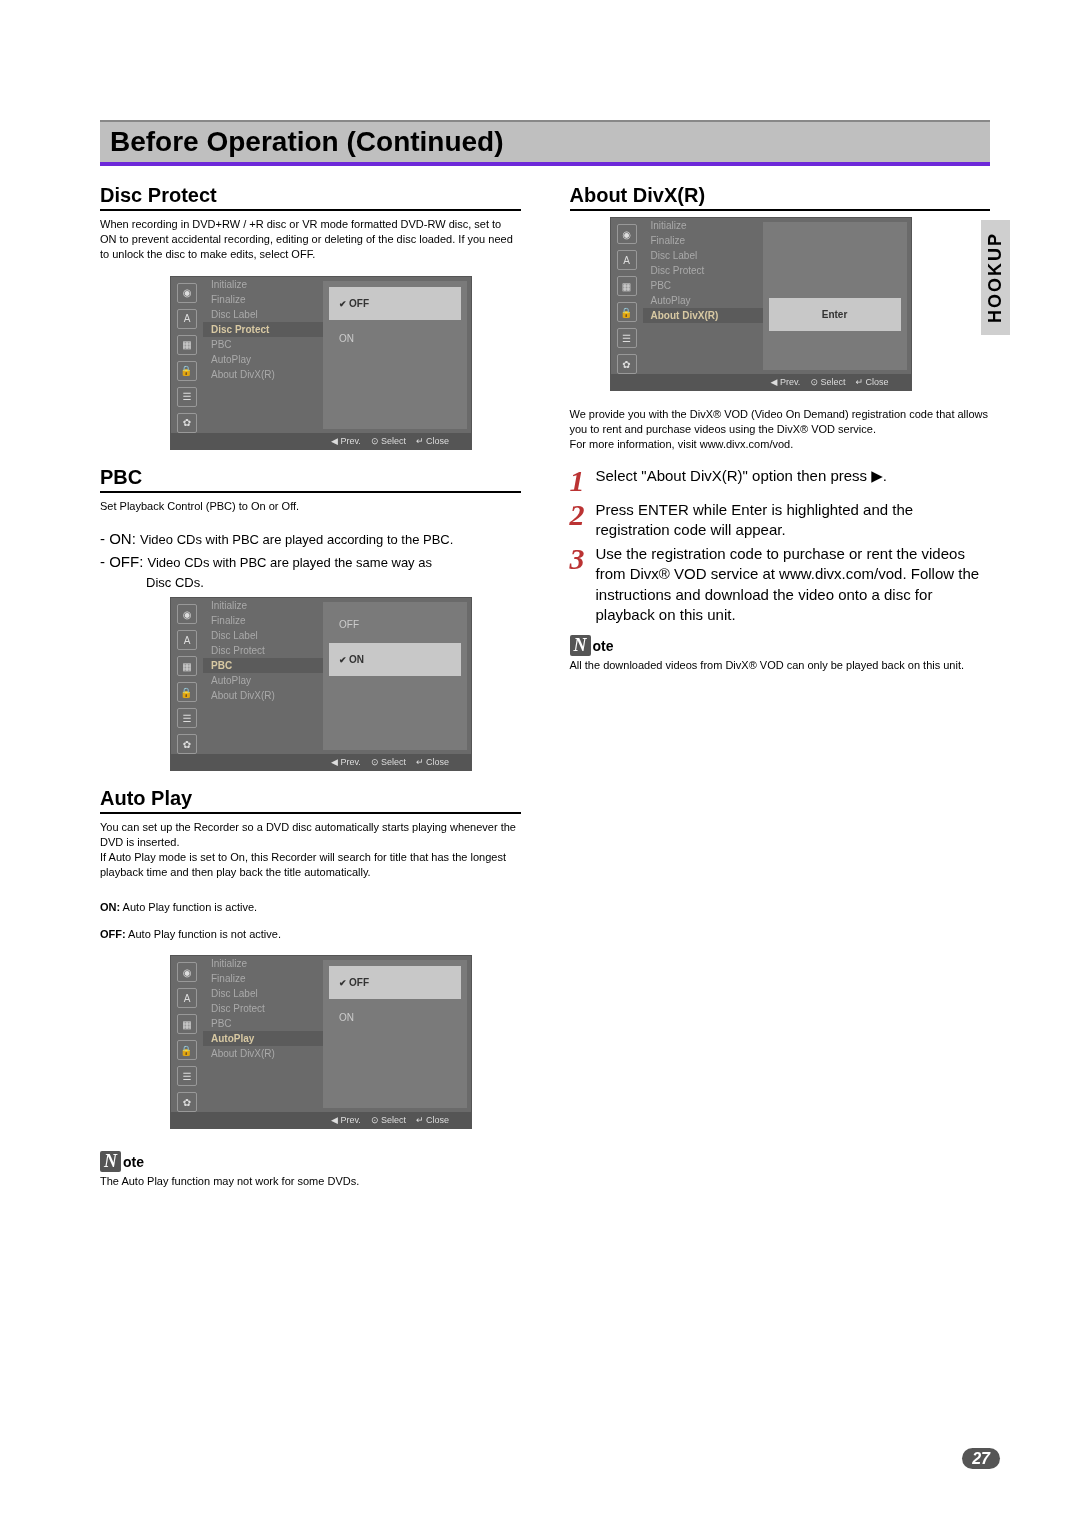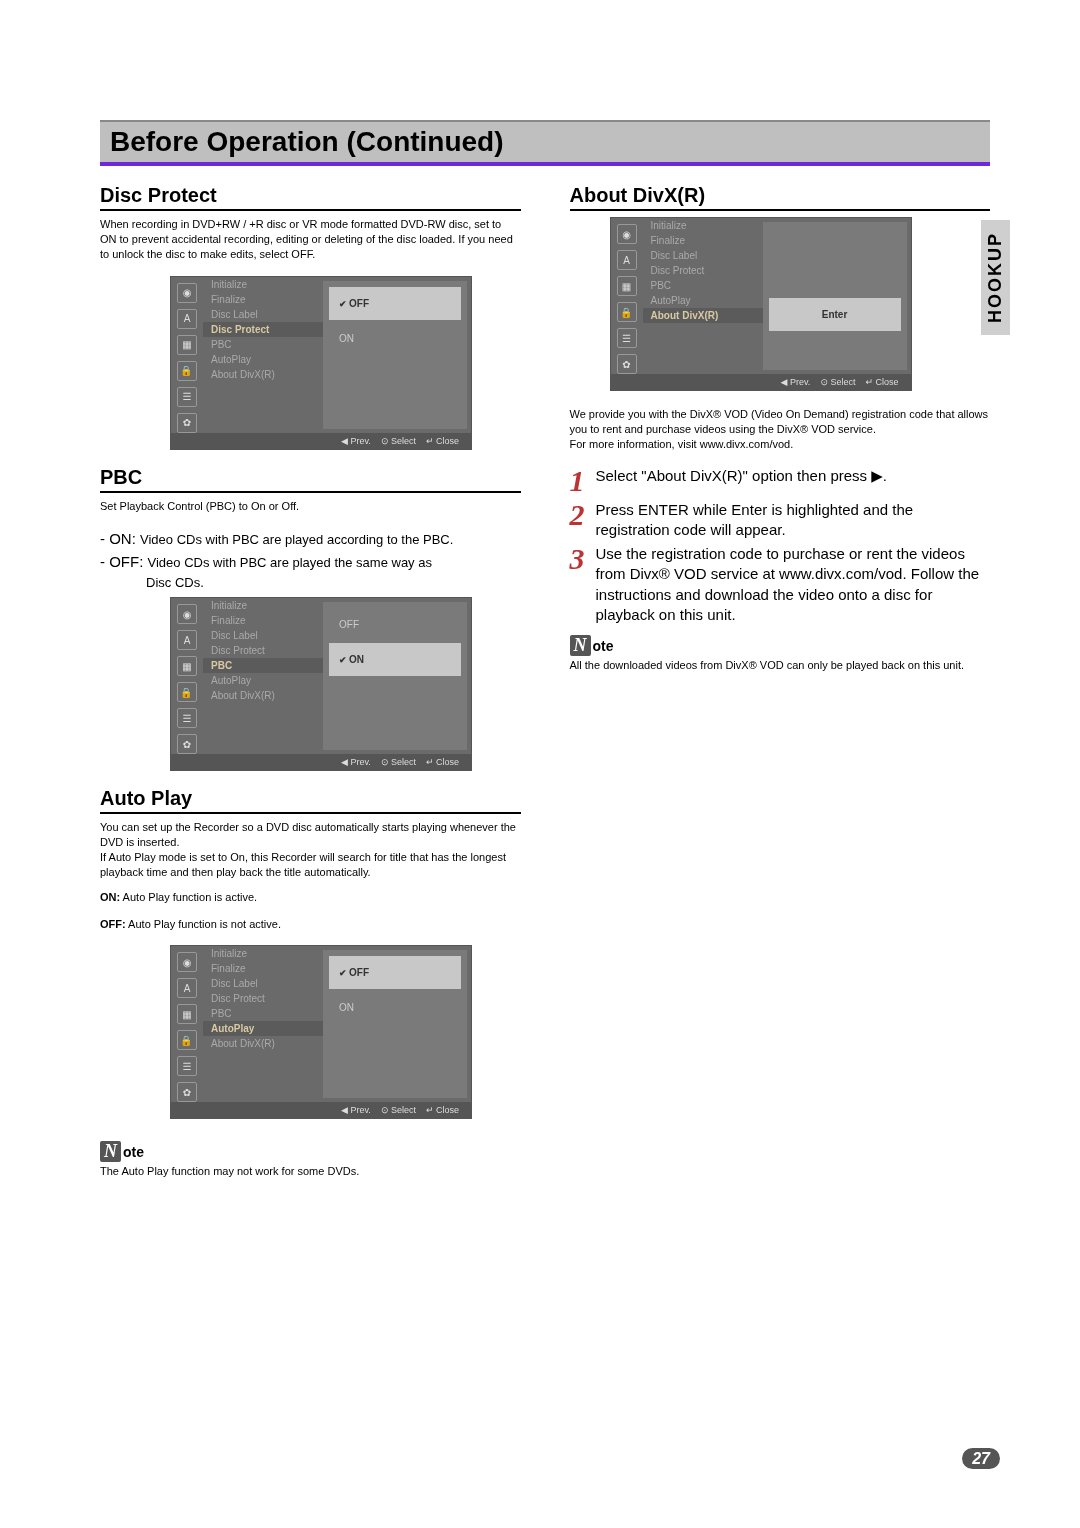--- a/index.html
+++ b/index.html
@@ -68,21 +68,21 @@
   }
   .osd .menu-col { width: 120px; padding:0 0;}
   .osd .menu-item { padding:2px 8px; font-size:10px; color:#aaa; white-space:nowrap;}
   .osd .menu-item.sel { background:#5b5b5b; color:#d8c9a3; font-weight:bold;}
   .osd .opt-col { flex:1; background:#7a7a7a; margin:4px 4px 4px 0; padding:4px 0;}
   .osd .opt-item { padding:11px 10px; font-size:10px; color:#ccc; margin:2px 6px; border-radius:0; white-space:nowrap;}
   .osd .opt-item.sel { background:#c8c8c8; color:#333; font-weight:bold;}
   .osd .opt-item.sel::before { content:"✔ "; font-size:9px;}
   .osd .opt-item.enter { background:#c8c8c8; color:#333; font-weight:bold; text-align:center;}
   .osd .footer {
-    background:#555; color:#ddd; font-size:9px; padding:3px 12px; display:flex; justify-content:flex-end; gap:10px;
+    background:#555; color:#ddd; font-size:9px; padding:3px 22px; display:flex; justify-content:flex-end; gap:10px;
   }
   .note-flag {
     display:inline-flex; align-items:baseline; margin:6px 0 2px 0;
   }
   .note-flag .n-icon {
     background:#555; color:#fff; font-style:italic; font-family: 'Times New Roman', serif; font-size:18px; font-weight:bold; padding:0 4px; margin-right:2px; border-radius:2px;
   }
   .note-flag .n-text { font-weight:bold; font-size:14px;}
   .step { display:flex; margin:4px 0; }
   .step .num {
@@ -197,21 +197,21 @@
           </div>
         </div>
         <div class="footer">
           <span>◀ Prev.</span>
           <span>⊙ Select</span>
           <span>↵ Close</span>
         </div>
       </div>
 
       <h2 class="section">Auto Play</h2>
-      <p class="body" style="white-space:pre-line; margin-bottom:10px">You can set up the Recorder so a DVD disc automatically starts playing whenever the DVD is inserted.
+      <p class="body" style="white-space:pre-line; margin-bottom:20px">You can set up the Recorder so a DVD disc automatically starts playing whenever the DVD is inserted.
 If Auto Play mode is set to On, this Recorder will search for title that has the longest playback time and then play back the title automatically.</p>
       <p class="body" style="margin-bottom:12px"><b>ON:</b><span> Auto Play function is active.</span></p>
       <p class="body"><b>OFF:</b><span> Auto Play function is not active.</span></p>
 
       
       <div class="osd">
         <div class="rows">
           <div class="iconcol">
             <div class="ic">◉</div>
             <div class="ic">A</div>

